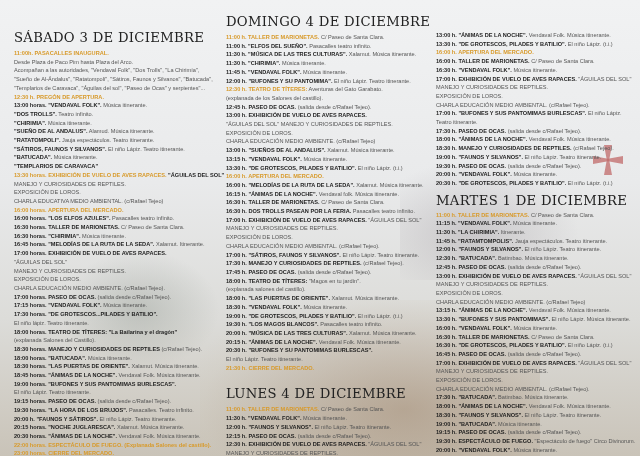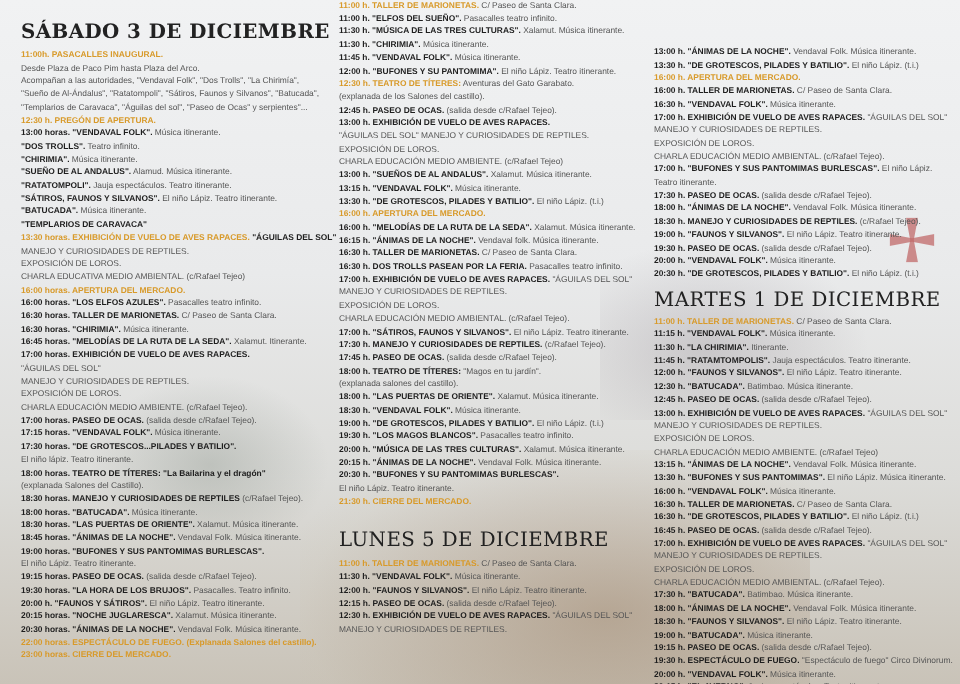--- a/index.html
+++ b/index.html
@@ -34,21 +34,21 @@
   .col { position:absolute; top:0; }
   .col1 { left:14px; width:200px; }
   .col2 { left:226px; width:200px; }
   .col3 { left:436px; width:200px; }
 
   .day-title {
     font-family:"DejaVu Serif", serif;
     font-size:13.2px; letter-spacing:0.3px; color:#222;
     margin:0; white-space:nowrap; font-weight:normal;
   }
-  .col1 .day-title { margin-top:14px; margin-bottom:4px;font-weight:bold; }
+  .col1 .day-title { margin-top:30px; margin-bottom:4px; }
   .col2 .day-title { margin-top:14px; margin-bottom:4px; }
 
   .ev { font-size:5.6px; line-height:8.7px; white-space:nowrap; }
   .ev .t { font-weight:bold; color:#1e1e1e; }
   .ev .d { color:#555; }
   .ev.hl .t, .ev.hl .d { color:#d89a2a; font-weight:bold; }
 
   .sub-day { margin-top:6px; margin-bottom:3px; }
   .col3 .sub-day { margin-top:5px; }
 </style>
@@ -109,20 +109,21 @@
       <div class="ev"><span class="t">19:30 horas. "LA HORA DE LOS BRUJOS".</span><span class="d"> Pasacalles. Teatro infinito.</span></div>
       <div class="ev"><span class="t">20:00 h. "FAUNOS Y SÁTIROS".</span><span class="d"> El niño Lápiz. Teatro itinerante.</span></div>
       <div class="ev"><span class="t">20:15 horas. "NOCHE JUGLARESCA".</span><span class="d"> Xalamut. Música itinerante.</span></div>
       <div class="ev"><span class="t">20:30 horas. "ÁNIMAS DE LA NOCHE".</span><span class="d"> Vendaval Folk. Música itinerante.</span></div>
       <div class="ev hl"><span class="t">22:00 horas. ESPECTÁCULO DE FUEGO.</span><span class="d"> (Explanada Salones del castillo).</span></div>
       <div class="ev hl"><span class="t">23:00 horas. CIERRE DEL MERCADO.</span></div>
     </div>
 </div>
 
 <div class="col col2">
+  <h2 class="day-title">DOMINGO 4 DE DICIEMBRE</h2>
   <div class="events">
       <div class="ev"><span class="t" style="color: rgb(216, 154, 42);">11:00 h. TALLER DE MARIONETAS.</span><span class="d"> C/ Paseo de Santa Clara.</span></div>
       <div class="ev"><span class="t">11:00 h. "ELFOS DEL SUEÑO".</span><span class="d"> Pasacalles teatro infinito.</span></div>
       <div class="ev"><span class="t">11:30 h. "MÚSICA DE LAS TRES CULTURAS".</span><span class="d"> Xalamut. Música itinerante.</span></div>
       <div class="ev"><span class="t">11:30 h. "CHIRIMIA".</span><span class="d"> Música itinerante.</span></div>
       <div class="ev"><span class="t">11:45 h. "VENDAVAL FOLK".</span><span class="d"> Música itinerante.</span></div>
       <div class="ev"><span class="t">12:00 h. "BUFONES Y SU PANTOMIMA".</span><span class="d"> El niño Lápiz. Teatro itinerante.</span></div>
       <div class="ev"><span class="t" style="color: rgb(216, 154, 42);">12:30 h. TEATRO DE TÍTERES:</span><span class="d"> Aventuras del Gato Garabato.</span></div>
       <div class="ev"><span class="d">(explanada de los Salones del castillo).</span></div>
       <div class="ev"><span class="t">12:45 h. PASEO DE OCAS.</span><span class="d"> (salida desde c/Rafael Tejeo).</span></div>
@@ -150,21 +151,21 @@
       <div class="ev"><span class="t">18:00 h. "LAS PUERTAS DE ORIENTE".</span><span class="d"> Xalamut. Música itinerante.</span></div>
       <div class="ev"><span class="t">18:30 h. "VENDAVAL FOLK".</span><span class="d"> Música itinerante.</span></div>
       <div class="ev"><span class="t">19:00 h. "DE GROTESCOS, PILADES Y BATILIO".</span><span class="d"> El niño Lápiz. (t.i.)</span></div>
       <div class="ev"><span class="t">19:30 h. "LOS MAGOS BLANCOS".</span><span class="d"> Pasacalles teatro infinito.</span></div>
       <div class="ev"><span class="t">20:00 h. "MÚSICA DE LAS TRES CULTURAS".</span><span class="d"> Xalamut. Música itinerante.</span></div>
       <div class="ev"><span class="t">20:15 h. "ÁNIMAS DE LA NOCHE".</span><span class="d"> Vendaval Folk. Música itinerante.</span></div>
       <div class="ev"><span class="t">20:30 h. "BUFONES Y SU PANTOMIMAS BURLESCAS".</span></div>
       <div class="ev"><span class="d">El niño Lápiz. Teatro itinerante.</span></div>
       <div class="ev hl"><span class="t">21:30 h. CIERRE DEL MERCADO.</span></div>
     </div>
-  <h2 class="day-title sub-day">LUNES 5 DE DICIEMBRE</h2>
+  <h2 class="day-title sub-day">LUNES 4 DE DICIEMBRE</h2>
   <div class="events">
       <div class="ev"><span class="t" style="color: rgb(216, 154, 42);">11:00 h. TALLER DE MARIONETAS.</span><span class="d"> C/ Paseo de Santa Clara.</span></div>
       <div class="ev"><span class="t">11:30 h. "VENDAVAL FOLK".</span><span class="d"> Música itinerante.</span></div>
       <div class="ev"><span class="t">12:00 h. "FAUNOS Y SILVANOS".</span><span class="d"> El niño Lápiz. Teatro itinerante.</span></div>
       <div class="ev"><span class="t">12:15 h. PASEO DE OCAS.</span><span class="d"> (salida desde c/Rafael Tejeo).</span></div>
       <div class="ev"><span class="t">12:30 h. EXHIBICIÓN DE VUELO DE AVES RAPACES.</span><span class="d"> "ÁGUILAS DEL SOL"</span></div>
       <div class="ev"><span class="d">MANEJO Y CURIOSIDADES DE REPTILES.</span></div>
     </div>
 </div>
 

